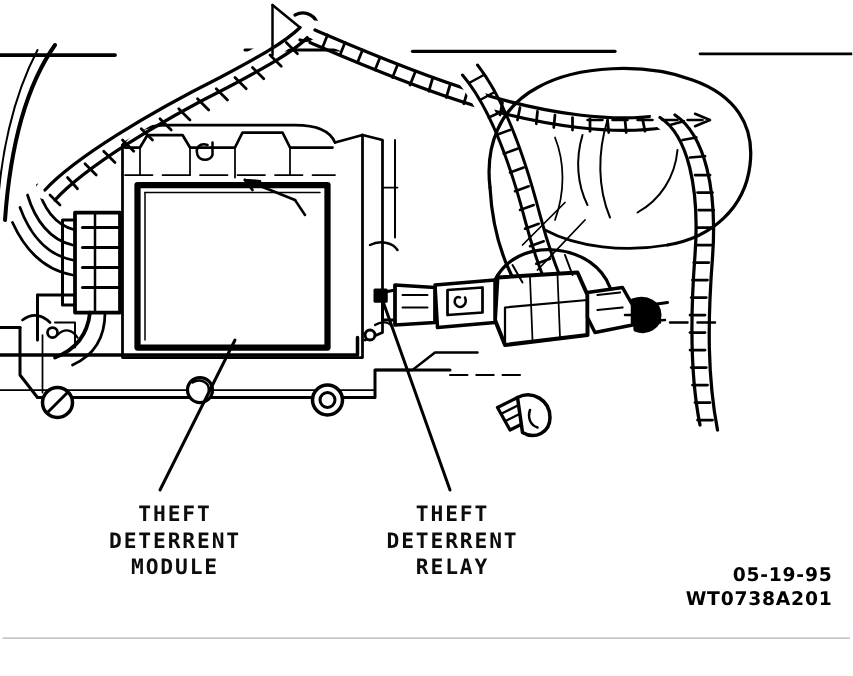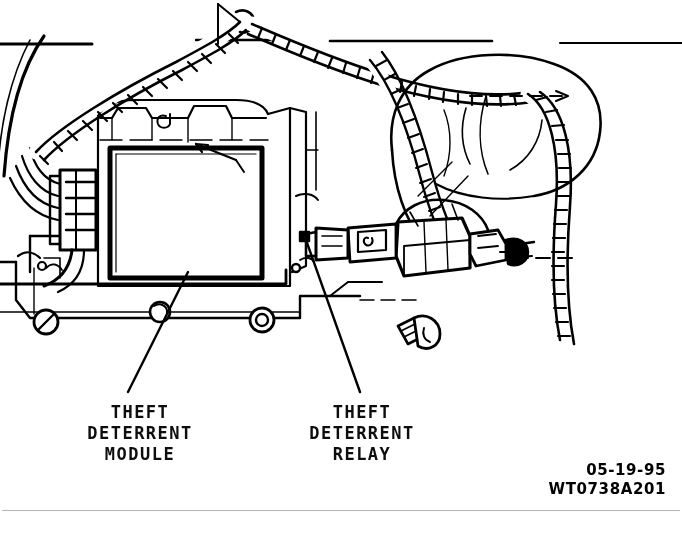--- a/index.html
+++ b/index.html
@@ -56,21 +56,21 @@
     font-weight: 700;
     font-size: 15px;
     line-height: 19px;
     letter-spacing: 0.6px;
     color: #000000;
     white-space: pre;
     user-select: none;
   }
   #drawing-stamp {
     right: 46px;
-    top: 461px;
+    top: 451px;
   }
   #footer-rule {
     position: absolute;
     left: 2px;
     top: 510px;
     width: 678px;
     height: 1px;
     background: #b4b4b8;
   }
 </style>

